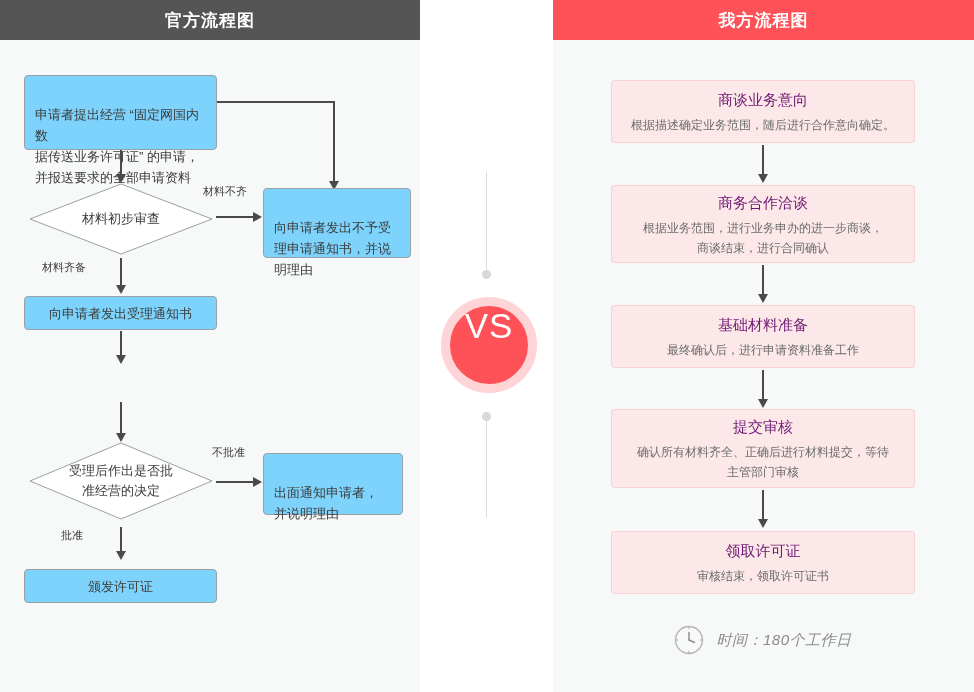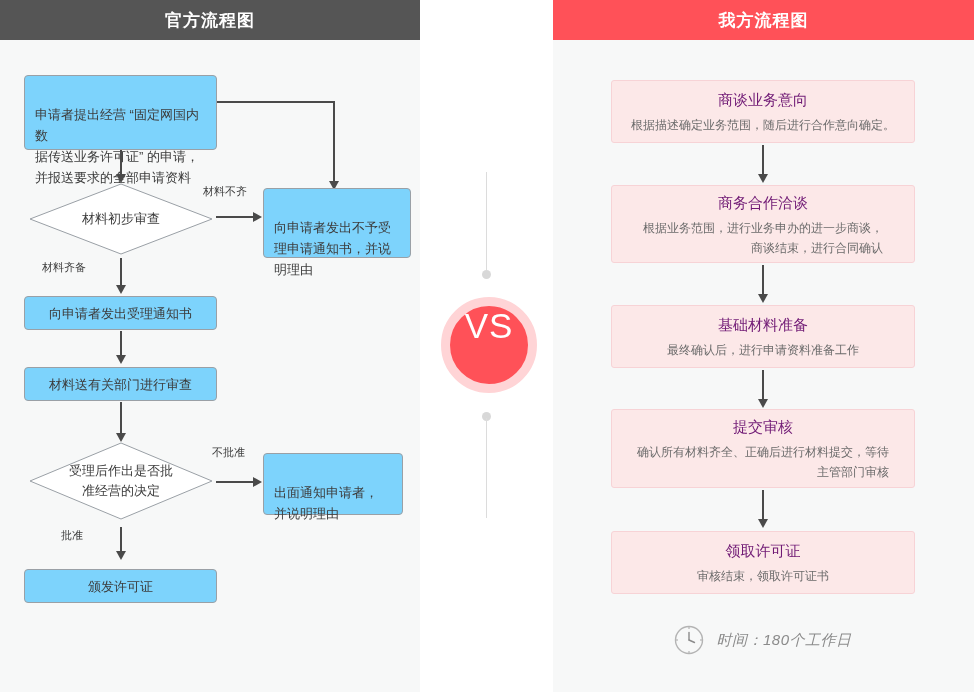--- a/index.html
+++ b/index.html
@@ -210,21 +210,21 @@
   .card-title {
     color: #701a75;
     font-size: 15px;
     line-height: 24px;
     margin-bottom: 3px;
   }
   .card-desc {
     color: #6b6b6b;
     font-size: 12px;
     line-height: 20px;
-    text-align: right;
+    text-align: center;
     white-space: pre-line;
   }
 
   .r-arrow {
     position: absolute;
     left: 762px;
     width: 2px;
     background: #4a4a4a;
   }
   .r-arrow::after {
@@ -298,23 +298,20 @@
     <div class="edge-label" style="left:42px; top:260px;">材料齐备</div>
 
     <div class="arrow-v" style="left:120px; top:258px; height:28px;"></div>
 
     <div class="flow-box center-text" style="left:24px; top:296px; width:193px; height:34px;">
       <span>向申请者发出受理通知书</span>
     </div>
 
     <div class="arrow-v" style="left:120px; top:331px; height:25px;"></div>
 
-    <div class="flow-box center-text" style="left:24px; top:367px; width:193px; height:34px;">
-      <span>材料送有关部门进行审查</span>
-    </div>
 
     <div class="arrow-v" style="left:120px; top:402px; height:32px;"></div>
 
     <div class="diamond" style="left:29px; top:442px; width:184px; height:78px;">
       <svg width="184" height="78" viewBox="0 0 184 78">
         <polygon points="92,1 183,39 92,77 1,39" fill="#ffffff" stroke="#9aa0a6" stroke-width="1"></polygon>
       </svg>
       <div class="diamond-label">受理后作出是否批
 准经营的决定</div>
     </div>

